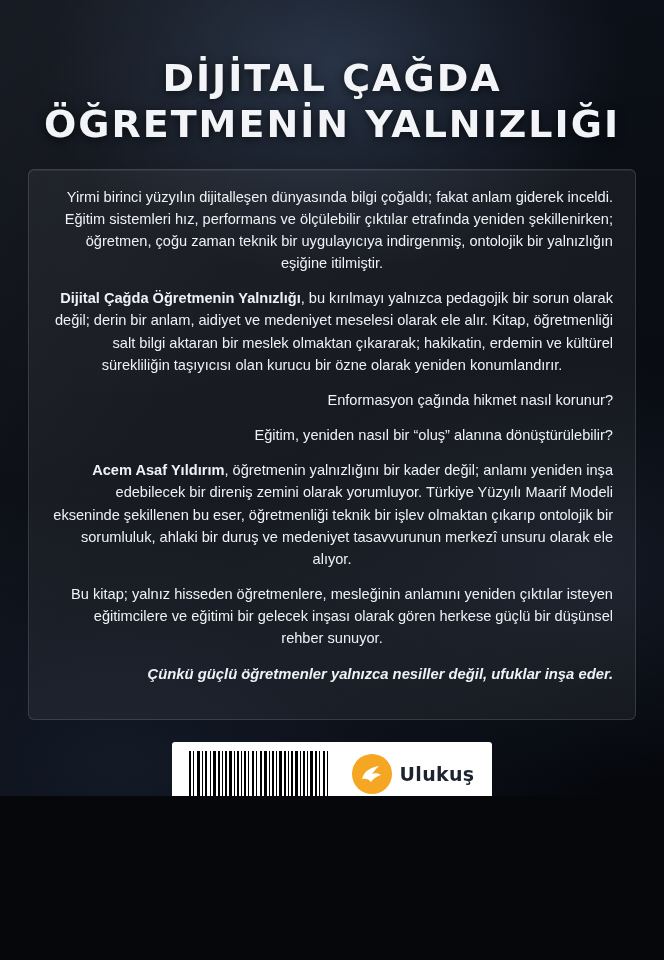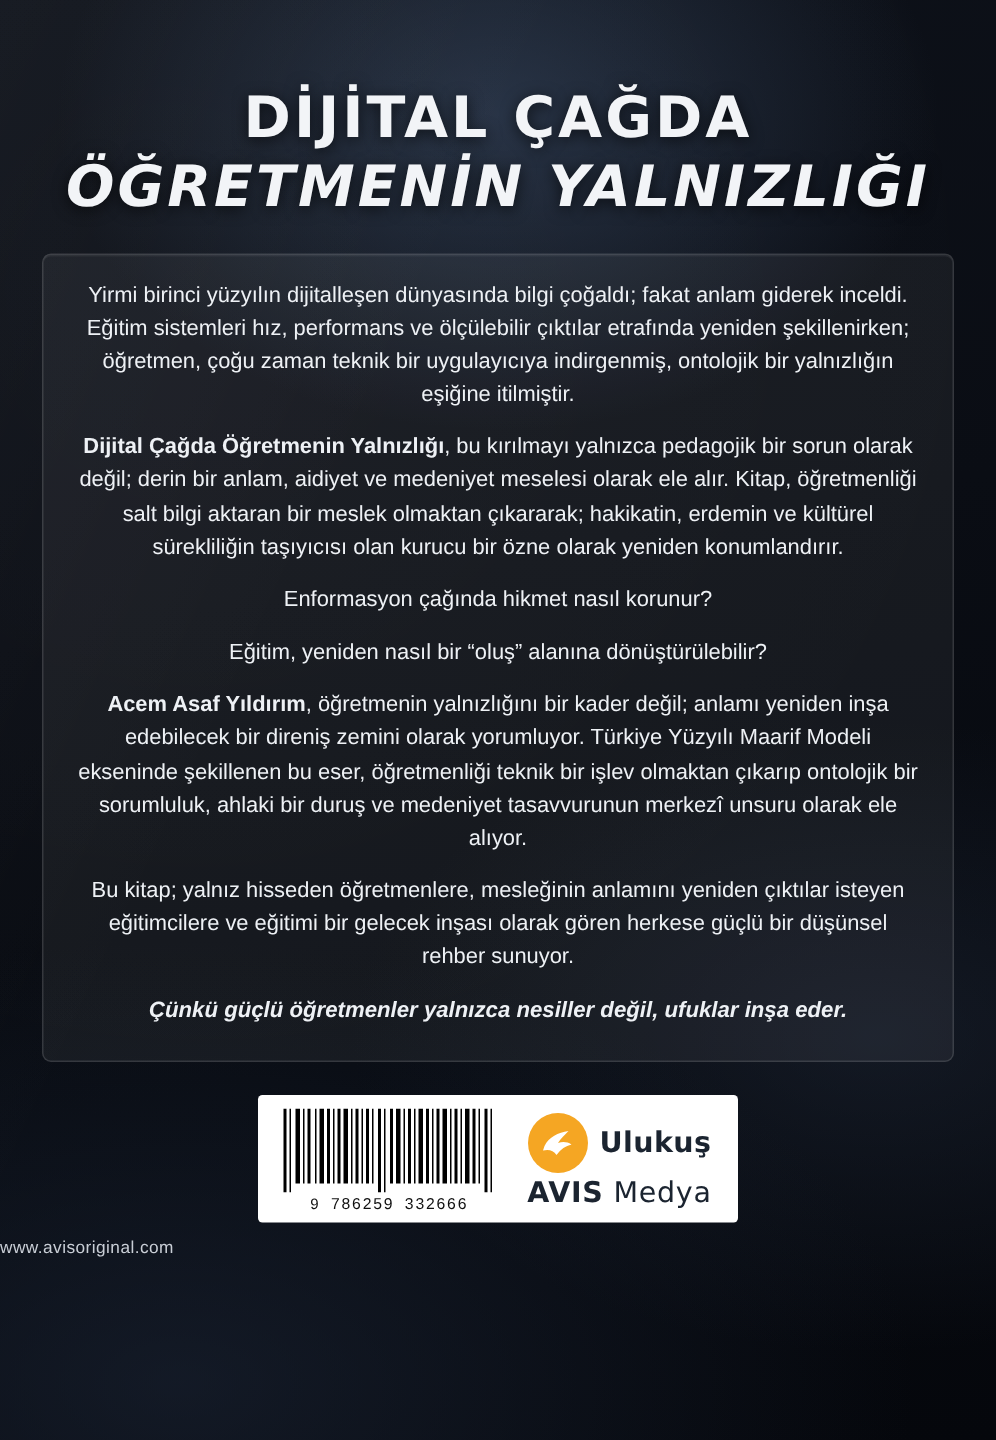--- a/index.html
+++ b/index.html
@@ -9,21 +9,21 @@
   body {
     width: 664px;
     height: 960px;
     font-family: "Liberation Sans", sans-serif;
     background: #06070b;
     overflow: hidden;
   }
   .cover {
     position: relative;
     width: 664px;
-    height: 960px;
+    height: 796px;
     background:
       radial-gradient(ellipse 420px 300px at 50% 8%, rgba(60,78,105,0.55) 0%, rgba(20,26,38,0.0) 70%),
       radial-gradient(ellipse 700px 420px at 18% 96%, rgba(30,40,58,0.55) 0%, rgba(10,13,20,0.0) 70%),
       radial-gradient(ellipse 500px 300px at 88% 72%, rgba(38,48,66,0.40) 0%, rgba(10,13,20,0.0) 70%),
       linear-gradient(170deg, #0d1119 0%, #0a0d14 40%, #070a10 70%, #05070c 100%);
     overflow: hidden;
   }
   .cover::after {
     content: "";
     position: absolute;
@@ -43,41 +43,41 @@
   }
   .title-line {
     font-family: "DejaVu Sans", sans-serif;
     font-weight: bold;
     color: #f2f4f7;
     letter-spacing: 2px;
     line-height: 1.06;
     text-shadow: 0 2px 10px rgba(0,0,0,0.65);
   }
   .title-line-1 { font-size: 38px; }
-  .title-line-2 { font-size: 38px; margin-top: 6px; font-style: italic; }
+  .title-line-2 { font-size: 38px; margin-top: 6px; }
 
   
   .panel {
     position: relative;
     z-index: 3;
     margin: 24px 28px 0 28px;
     background: rgba(255,255,255,0.055);
     border: 1px solid rgba(255,255,255,0.13);
     border-radius: 6px;
     padding: 16px 22px 18px 22px;
     color: #eef1f5;
     font-size: 14.6px;
     line-height: 1.52;
     box-shadow: inset 0 1px 0 rgba(255,255,255,0.06);
   }
   .panel p {
     margin: 0 0 13px 0;
-    text-align: center;
-  }
-  .panel p:last-child { margin-bottom: 4px; }
+    text-align: right;
+  }
+  .panel p:last-child { margin-bottom: 16px; }
   .p-justify { text-align: justify; text-align-last: center; }
   .bold { font-weight: bold; }
   .bolditalic { font-weight: bold; }
   .q-line { text-align: center; }
   .closing {
     font-style: italic;
     font-weight: bold;
     text-align: center;
     font-size: 14.8px;
     margin-top: 14px;

